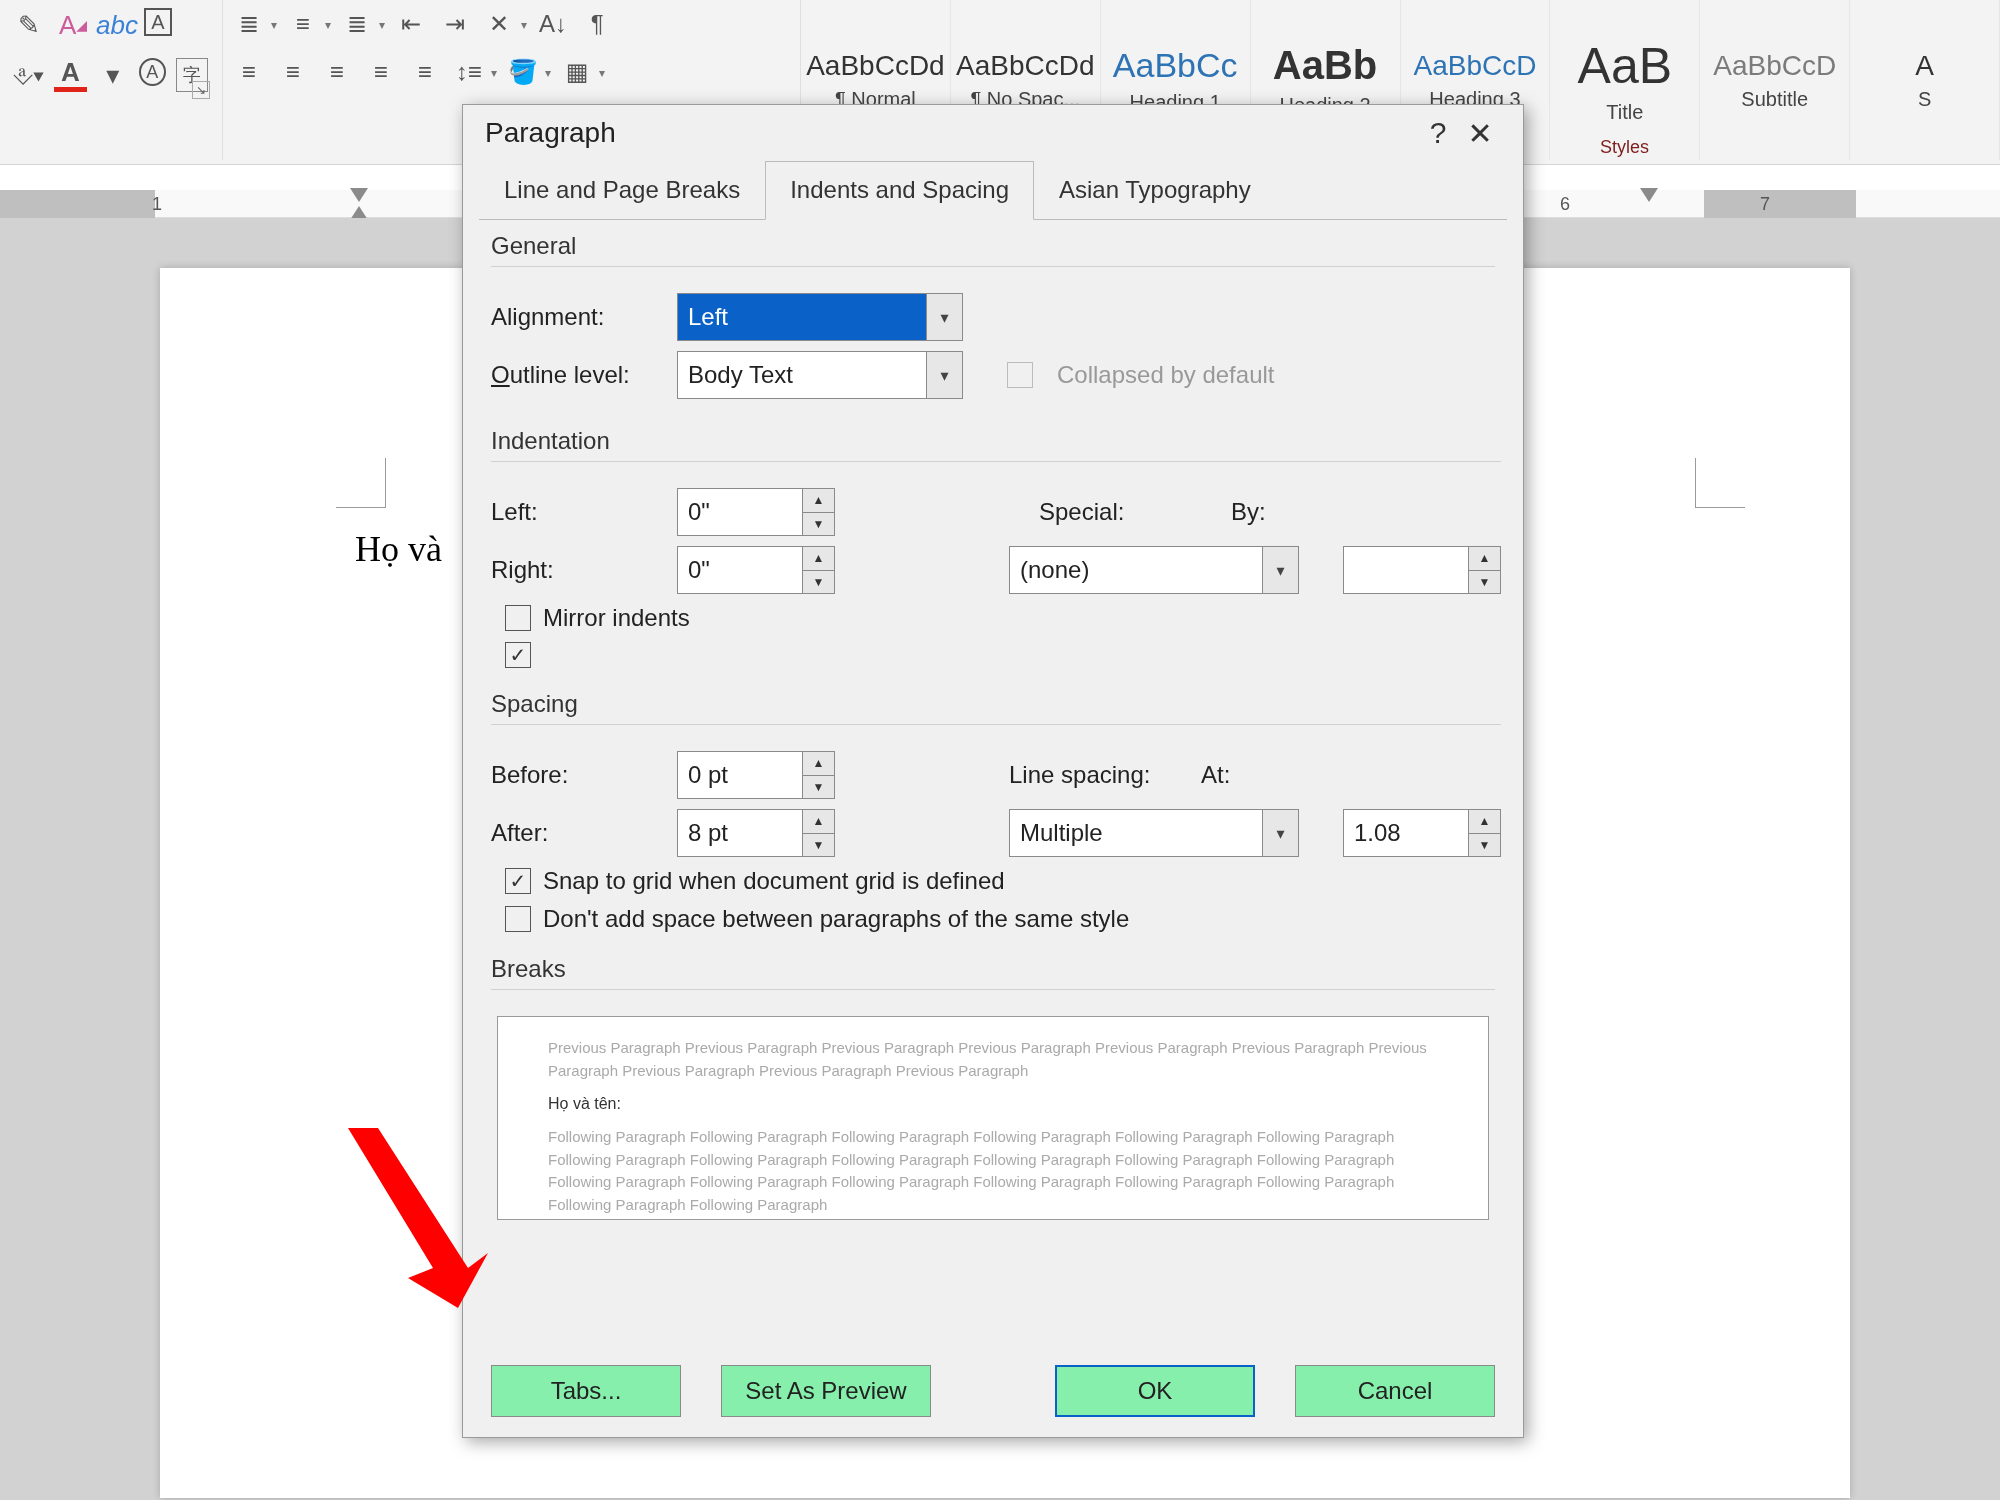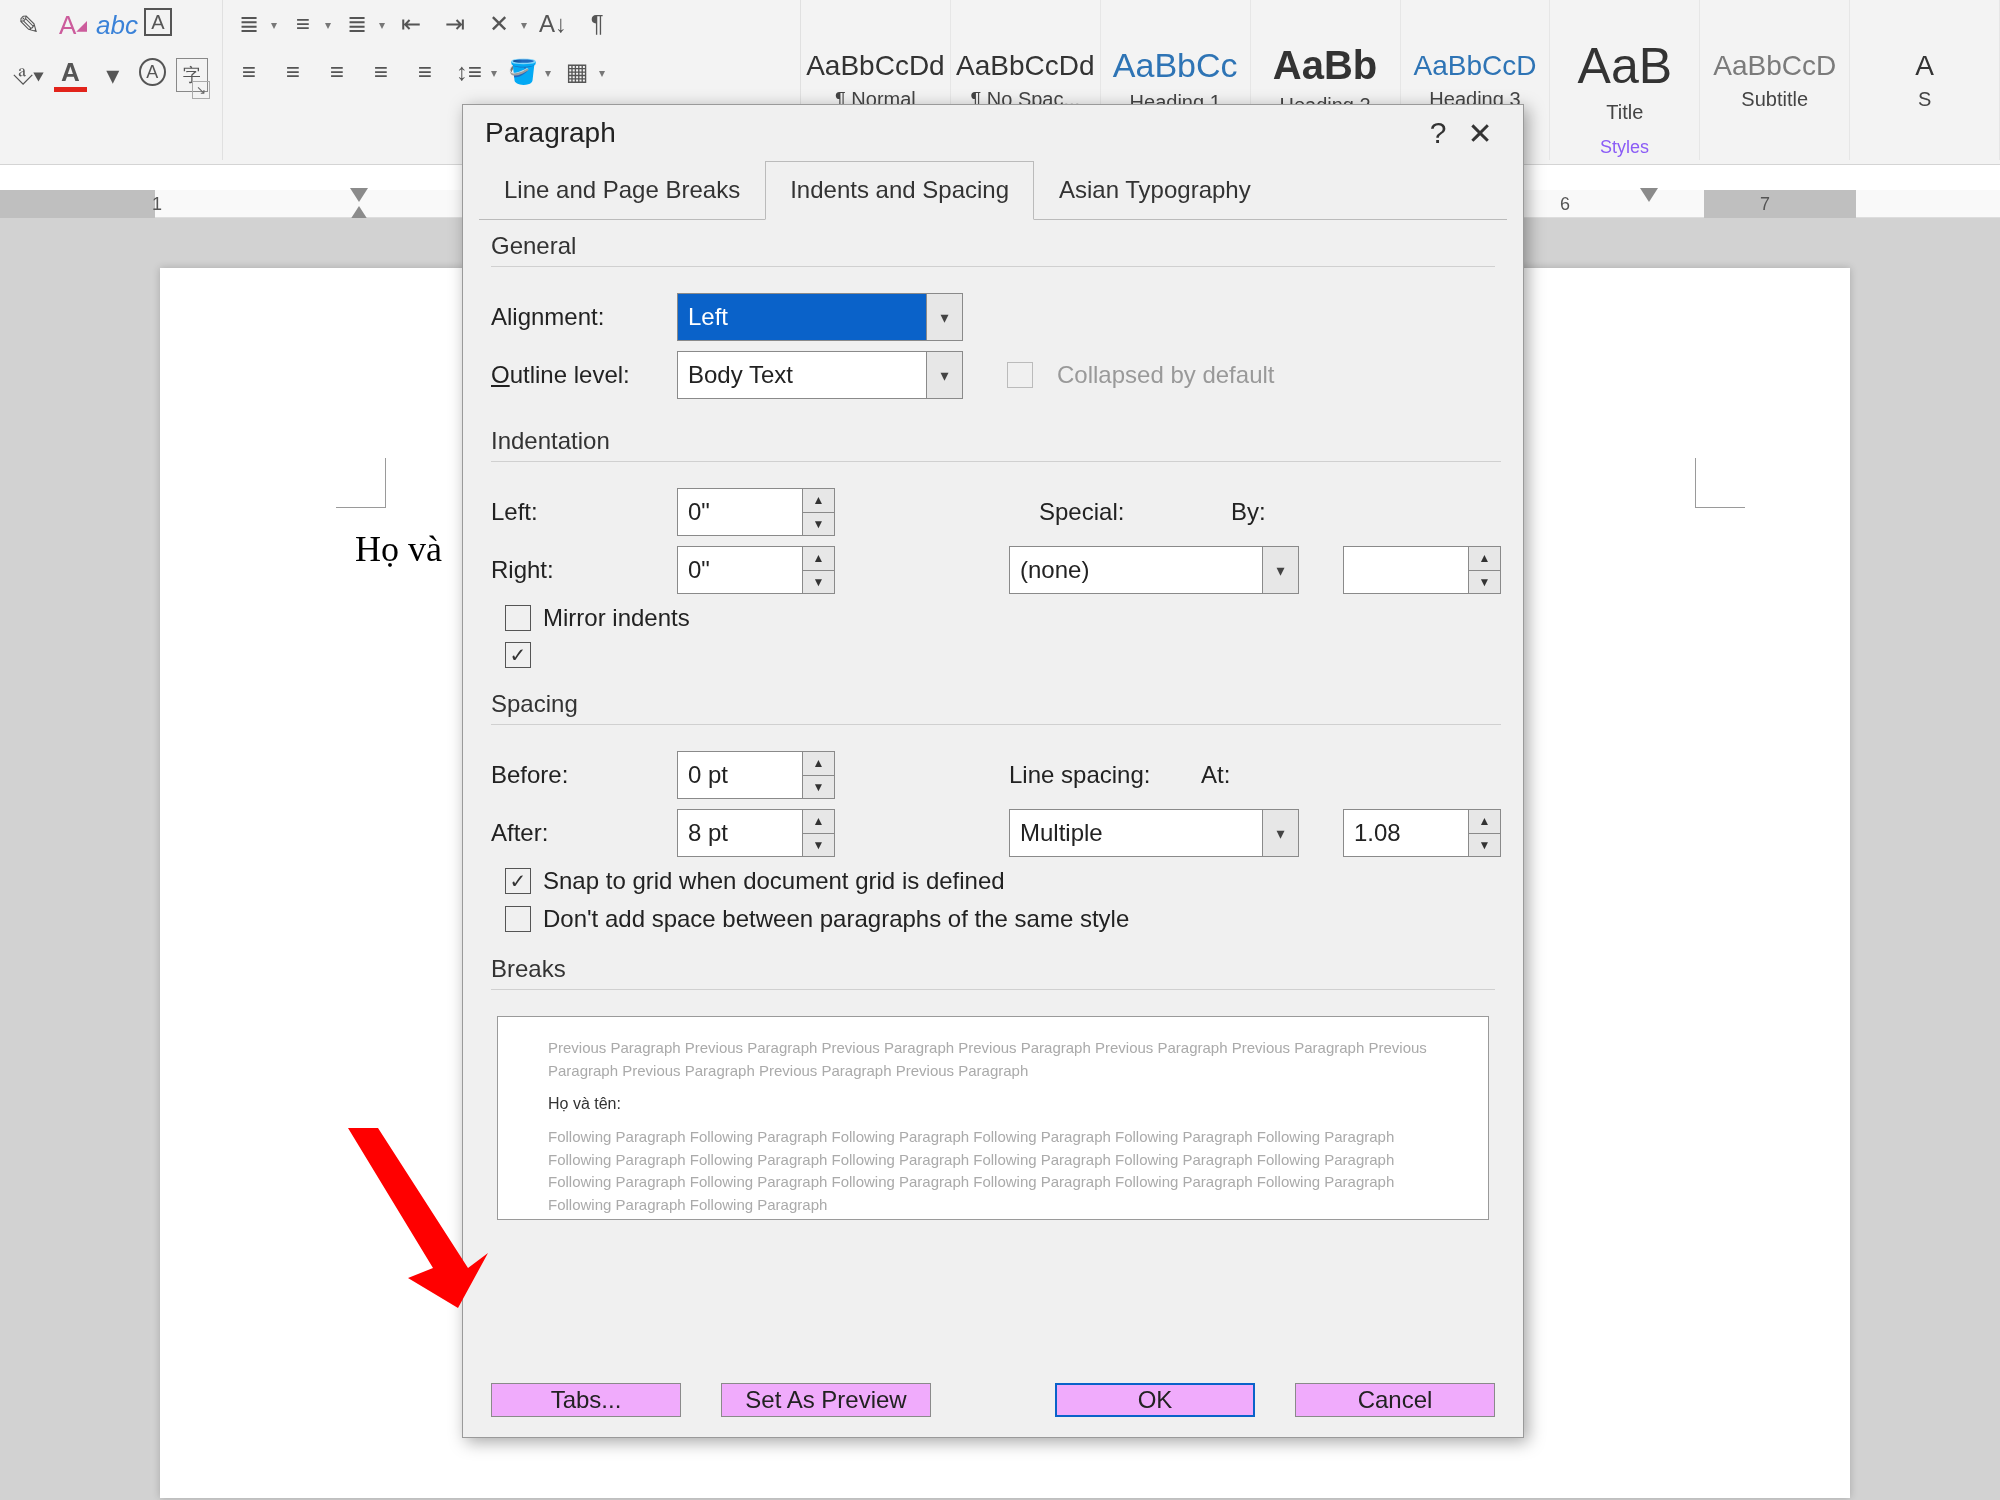--- a/index.html
+++ b/index.html
@@ -16,21 +16,21 @@
 .para-group .row { display: flex; gap: 8px; padding: 6px 8px; }
 .pi { width: 36px; height: 36px; display: flex; align-items: center; justify-content: center; font-size: 24px; color: #555; }
 .drop { font-size: 12px; color: #777; margin-left: -4px; margin-top: 12px; }
 .group-label { position: absolute; bottom: 6px; width: 100%; text-align: center; font-size: 18px; color: #666; }
 .dlb { position: absolute; bottom: 6px; right: 10px; width: 18px; height: 18px; border: 1px solid #aaa; font-size: 12px; color: #666; text-align: center; line-height: 16px; }
 
 .styles-group { position: absolute; top: 0; left: 800px; right: 0; height: 160px; border-left: 1px solid #e0e0e0; display: flex; }
 .style-box { width: 170px; border-right: 1px solid #e6e6e6; display: flex; flex-direction: column; align-items: center; justify-content: center; padding: 4px; }
 .style-box .samp { font-size: 30px; color: #333; text-align: center; margin-bottom: 6px; }
 .style-box .name { font-size: 20px; color: #444; }
-.styles-lbl { position: absolute; bottom: 6px; left: 800px; font-size: 18px; color: #8b5cf6; }
+.styles-lbl { position: absolute; bottom: 6px; left: 800px; font-size: 18px; color: #7f1d1d; }
 
 
 .ruler { position: absolute; top: 190px; left: 0; right: 0; height: 28px; background: #f9f9f9; border-bottom: 1px solid #ddd; font-size: 18px; color: #555; }
 .ruler .dark { position: absolute; top: 0; background: #bfbfbf; height: 28px; }
 .ruler .dark.left { left: 0; width: 155px; }
 .ruler .dark.right { right: 0; width: 152px; left: 1704px; }
 .ruler .tick { position: absolute; top: 4px; }
 .ruler .marker { position: absolute; top: -2px; width: 0; height: 0; }
 .marker.first { left: 350px; border-left: 9px solid transparent; border-right: 9px solid transparent; border-top: 14px solid #8b8b8b; }
 .marker.hang  { left: 350px; top: 16px; border-left: 9px solid transparent; border-right: 9px solid transparent; border-bottom: 14px solid #8b8b8b; }
@@ -69,21 +69,21 @@
 .gap { width: 150px; }
 .gap2 { width: 20px; }
 .cb { width: 26px; height: 26px; border: 1px solid #555; display: inline-flex; align-items: center; justify-content: center; margin-right: 12px; font-size: 20px; color: #333; }
 .cb.checked::after { content: "✓"; }
 .cbrow { margin: 10px 0 4px 14px; display: flex; align-items: center; font-size: 24px; }
 
 .preview-box { border: 1px solid #9a9a9a; background: #fff; margin: 10px 6px 0; height: 204px; padding: 20px 50px; font-size: 15px; color: #aaa; line-height: 1.5; overflow: hidden; }
 .preview-box .pv-sample { color: #333; font-size: 16px; margin: 10px 0; }
 
 .dlg-buttons { position: absolute; bottom: 20px; left: 0; right: 0; display: flex; padding: 0 28px; gap: 40px; }
-.dbtn { height: 34px; border: 1px solid #8a8a8a; background: #f0abfc; font-size: 24px; color: #222; display: flex; align-items: center; justify-content: center; }
+.dbtn { height: 52px; border: 1px solid #8a8a8a; background: #86efac; font-size: 24px; color: #222; display: flex; align-items: center; justify-content: center; }
 .dbtn.tabs  { width: 190px; }
 .dbtn.def   { width: 210px; }
 .dbtn.ok    { width: 200px; border: 2px solid #0a62c9; margin-left: auto; }
 .dbtn.cancel{ width: 200px; }
 
 
 .arrow { position: absolute; top: 1118px; left: 338px; width: 150px; height: 190px; pointer-events: none; }
 .arrow svg { width: 100%; height: 100%; }
 </style>
 </head>

